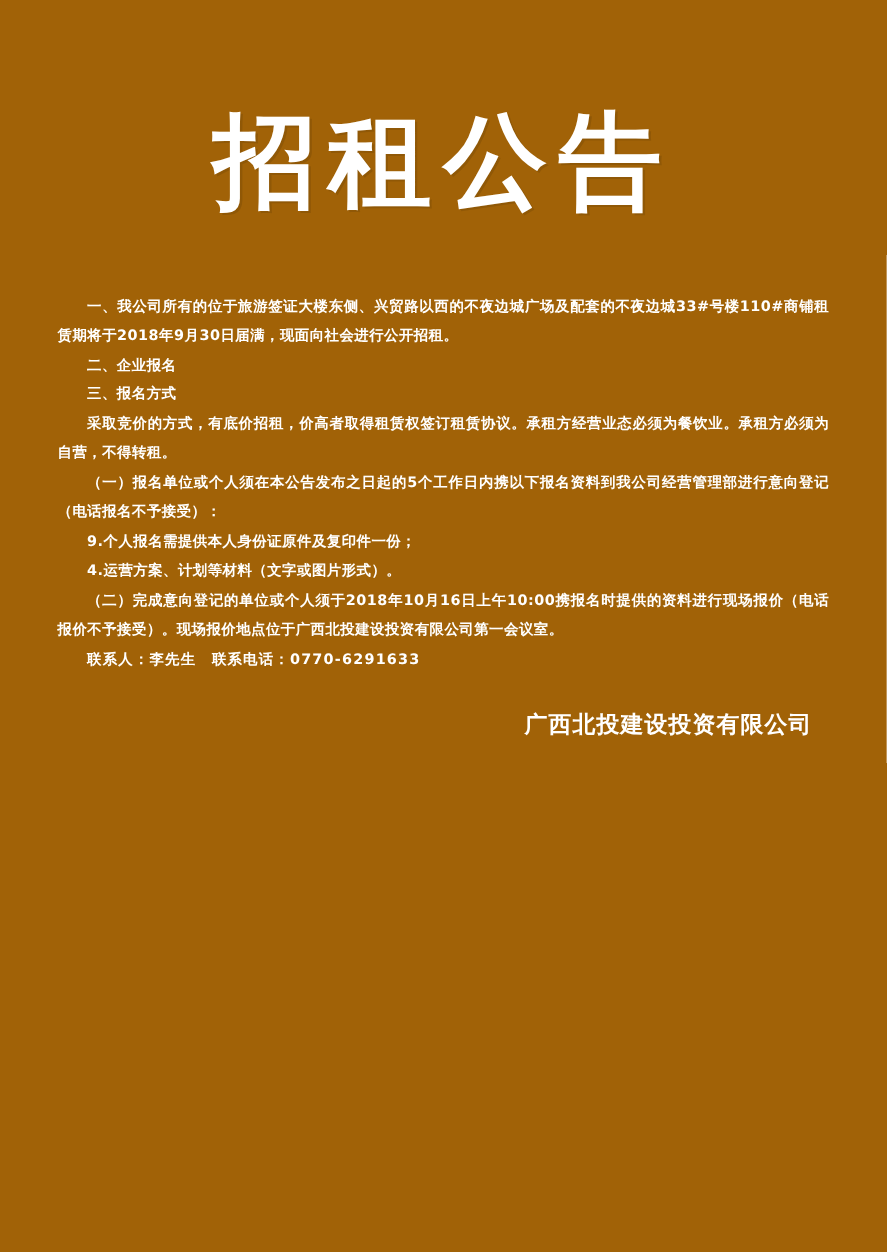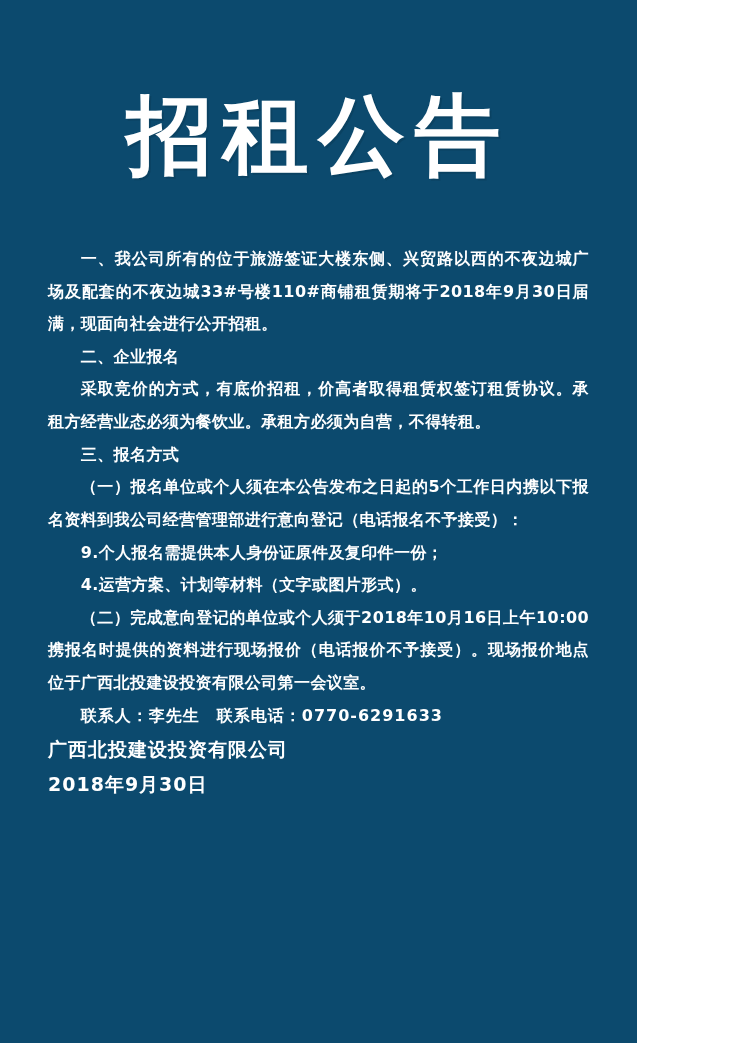--- a/index.html
+++ b/index.html
@@ -7,23 +7,23 @@
     padding: 0;
     background: #ffffff;
   }
   body {
     width: 739px;
     height: 1043px;
     font-family: "DejaVu Sans", "Liberation Sans", sans-serif;
   }
   .poster {
     position: relative;
-    width: 637px;
+    width: 739px;
     height: 1043px;
-    background: #0c4a6e;
+    background: #a16207;
     box-sizing: border-box;
     overflow: hidden;
   }
   .poster-inner {
     position: absolute;
     left: 0;
     top: 0;
     right: 0;
     bottom: 0;
     padding: 86px 48px 0 48px;
@@ -35,39 +35,41 @@
     font-family: "DejaVu Serif", "Liberation Serif", serif;
     font-weight: 700;
     font-size: 86px;
     letter-spacing: 10px;
     line-height: 1.15;
     margin: 0 0 58px 0;
     text-shadow: 2px 2px 0 rgba(0,0,0,0.10);
   }
   .body-block {
     color: #ffffff;
-    font-size: 16px;
+    font-size: 12px;
     font-weight: 700;
     line-height: 2.04;
     letter-spacing: 0.4px;
     text-align: justify;
   }
   .para {
     margin: 0 0 0 0;
     text-indent: 2.05em;
   }
   .para.contact {
     text-indent: 2.05em;
     letter-spacing: 1px;
   }
   .signature {
     color: #ffffff;
     font-size: 19px;
     font-weight: 700;
     line-height: 1.85;
+    text-align: right;
+    margin-top: 26px;
     padding-right: 14px;
     letter-spacing: 1px;
   }
   .sig-line {
     display: block;
   }
   .sig-line.date {
     padding-right: 12px;
   }
 </style>
@@ -75,28 +77,27 @@
 <body>
 
 <div class="poster">
   <div class="poster-inner">
 
     <h1 class="title">招租公告</h1>
 
     <div class="body-block">
       <p class="para">一、我公司所有的位于旅游签证大楼东侧、兴贸路以西的不夜边城广场及配套的不夜边城33#号楼110#商铺租赁期将于2018年9月30日届满，现面向社会进行公开招租。</p>
       <p class="para">二、企业报名</p>
+      <p class="para">三、报名方式</p>
       <p class="para">采取竞价的方式，有底价招租，价高者取得租赁权签订租赁协议。承租方经营业态必须为餐饮业。承租方必须为自营，不得转租。</p>
-      <p class="para">三、报名方式</p>
       <p class="para">（一）报名单位或个人须在本公告发布之日起的5个工作日内携以下报名资料到我公司经营管理部进行意向登记（电话报名不予接受）：</p>
       <p class="para">9.个人报名需提供本人身份证原件及复印件一份；</p>
       <p class="para">4.运营方案、计划等材料（文字或图片形式）。</p>
       <p class="para">（二）完成意向登记的单位或个人须于2018年10月16日上午10:00携报名时提供的资料进行现场报价（电话报价不予接受）。现场报价地点位于广西北投建设投资有限公司第一会议室。</p>
       <p class="para contact">联系人：李先生　联系电话：0770-6291633</p>
     </div>
 
     <div class="signature">
       <span class="sig-line">广西北投建设投资有限公司</span>
-      <span class="sig-line date">2018年9月30日</span>
     </div>
 
   </div>
 </div>
 
 </body></html>

